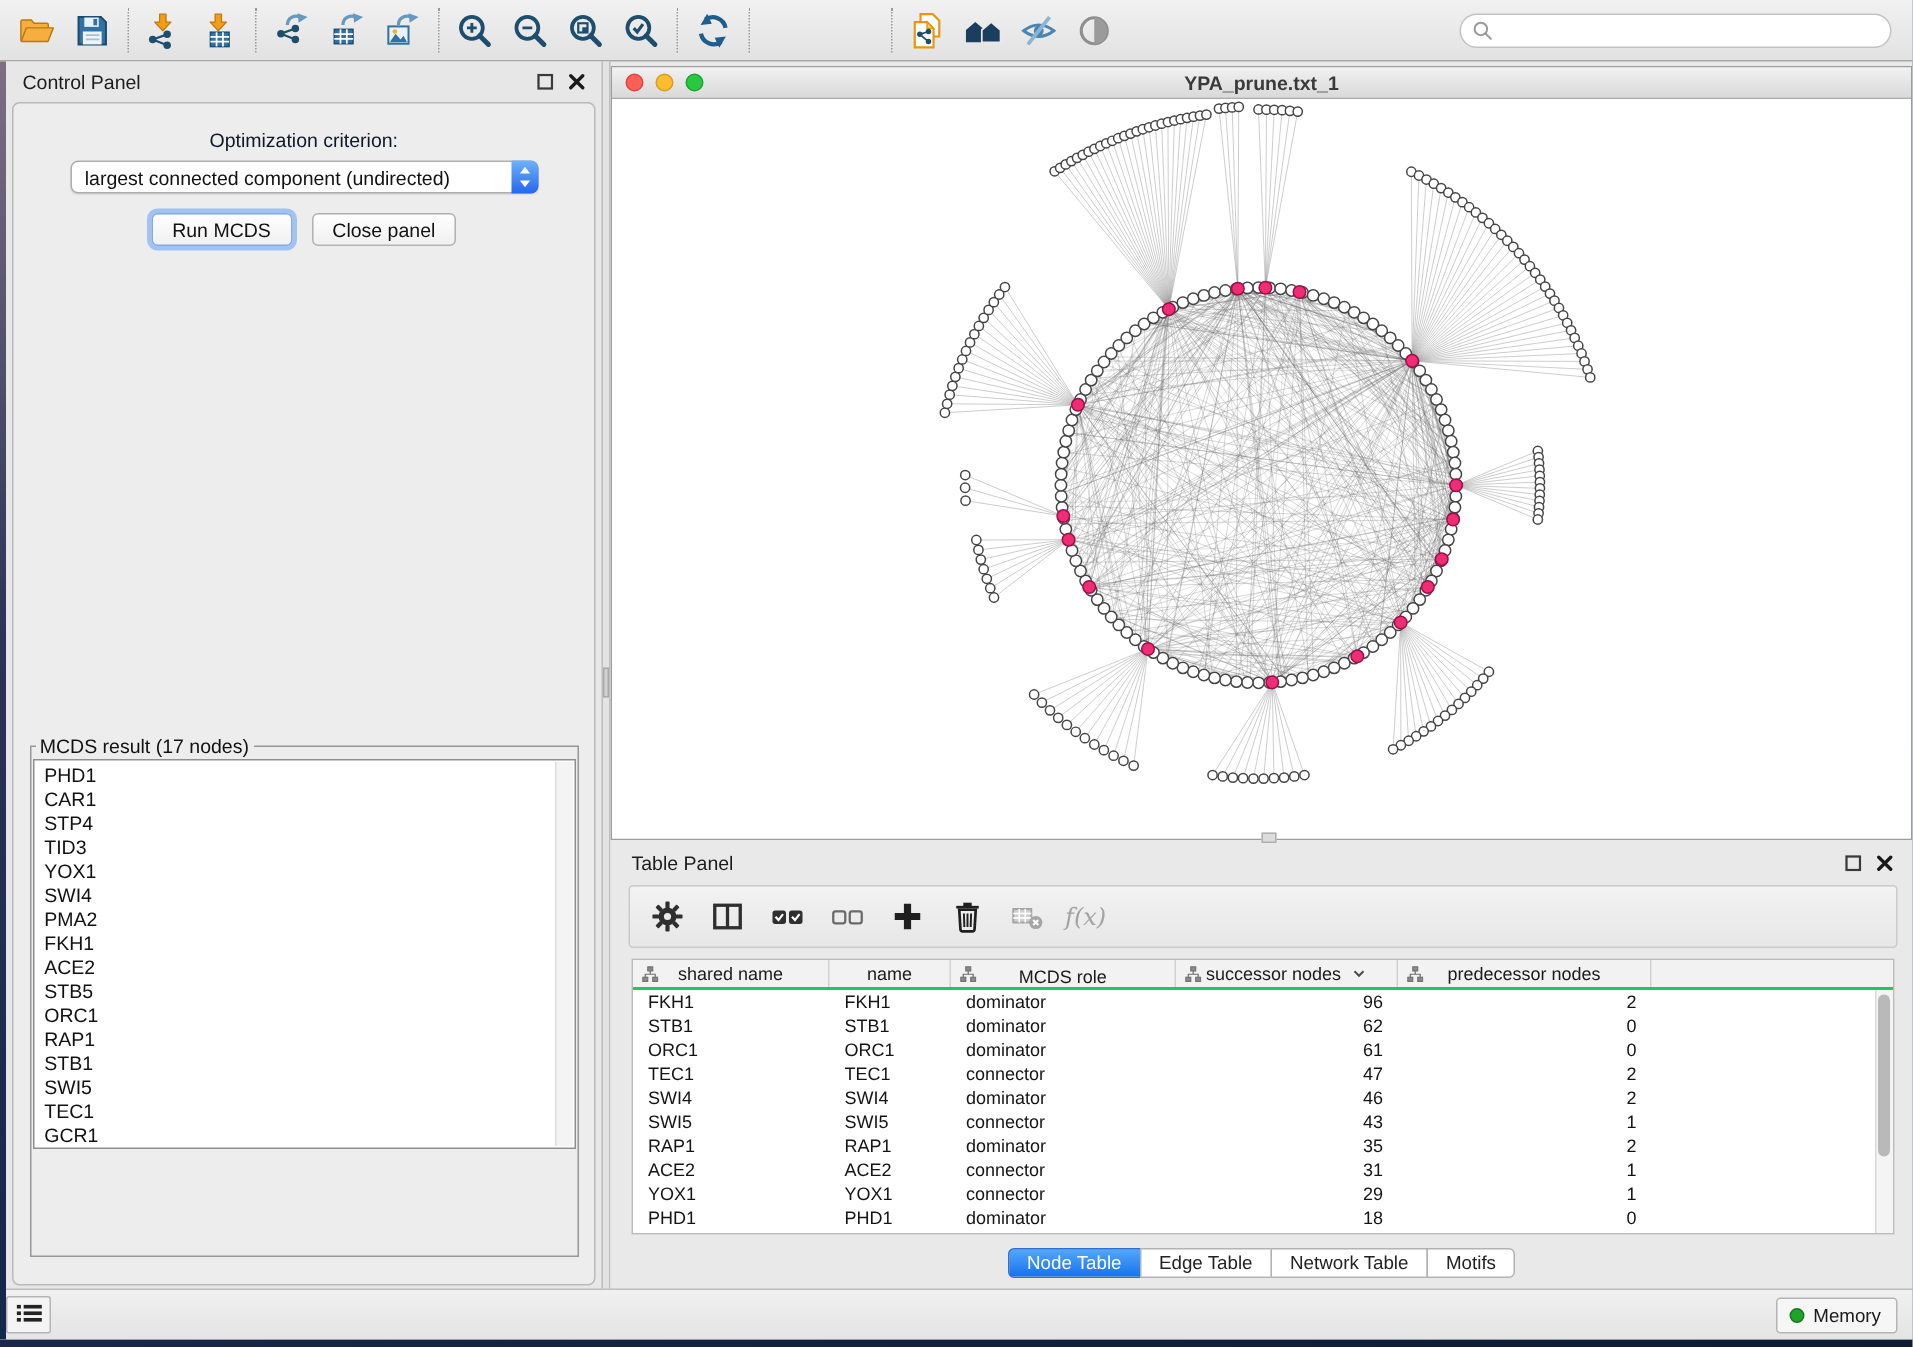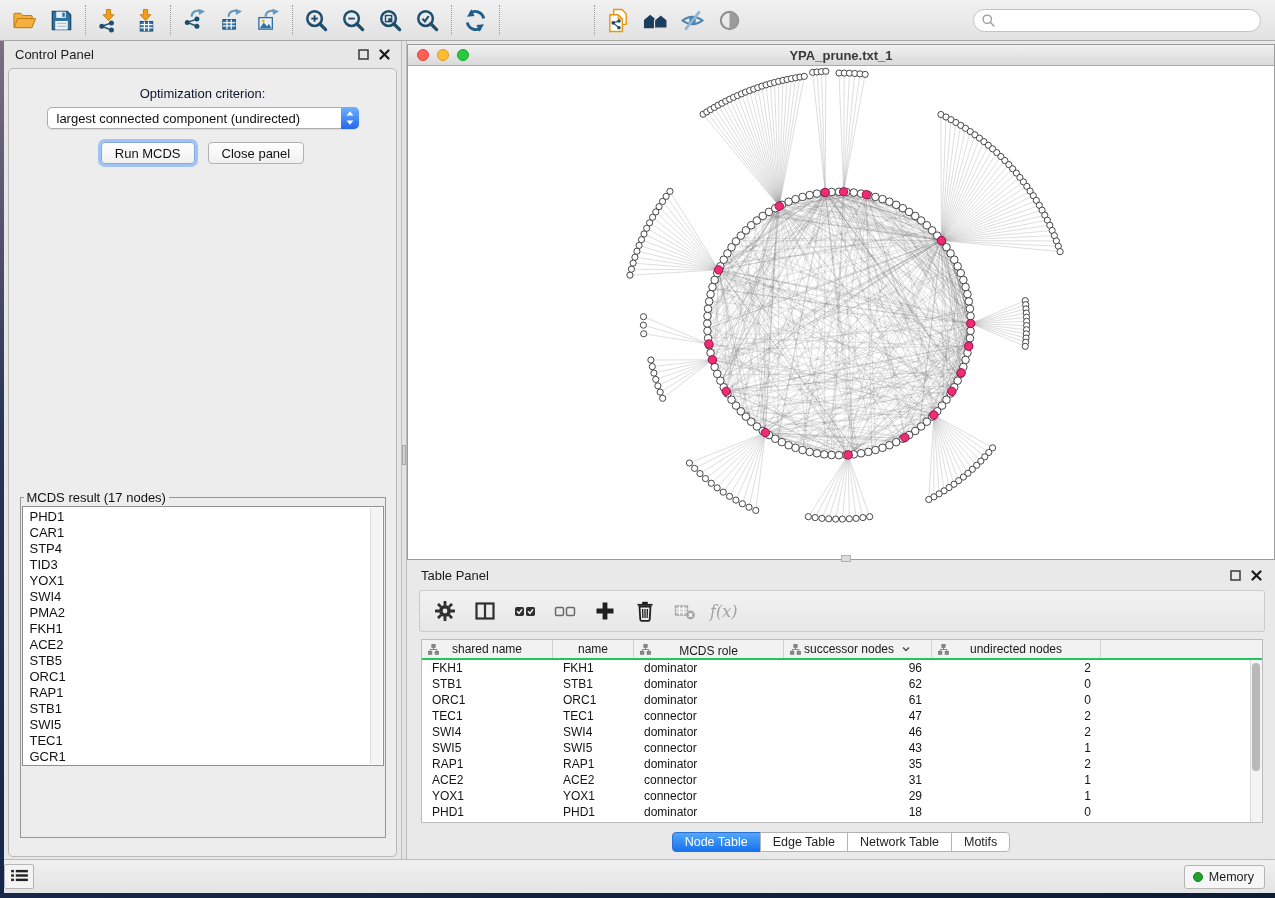--- a/index.html
+++ b/index.html
@@ -1500,21 +1500,21 @@
                 <span class="tree">
                   <svg viewBox="0 0 12 12" width="11" height="11">
                     <g fill="#8a8a8a" stroke="#6f6f6f" stroke-width="0.8">
                       <rect x="4.2" y="0.6" width="3.6" height="3"></rect>
                       <rect x="0.6" y="8.2" width="3.6" height="3"></rect>
                       <rect x="7.8" y="8.2" width="3.6" height="3"></rect>
                     </g>
                     <path d="M6 3.6 V6 M2.4 8.2 V6 H9.6 V8.2" fill="none" stroke="#6f6f6f" stroke-width="0.9"></path>
                   </svg>
                 </span>
-                <span>undirected nodes</span>
+                <span>predecessor nodes</span>
               </div>
               <div class="th cf"></div>
             </div>
           <div class="t-body" id="t-body">
               <div class="tr">
                 <div class="td c0">FKH1</div>
                 <div class="td c1">FKH1</div>
                 <div class="td c2">dominator</div>
                 <div class="td c3 num">96</div>
                 <div class="td c4 num">2</div>

